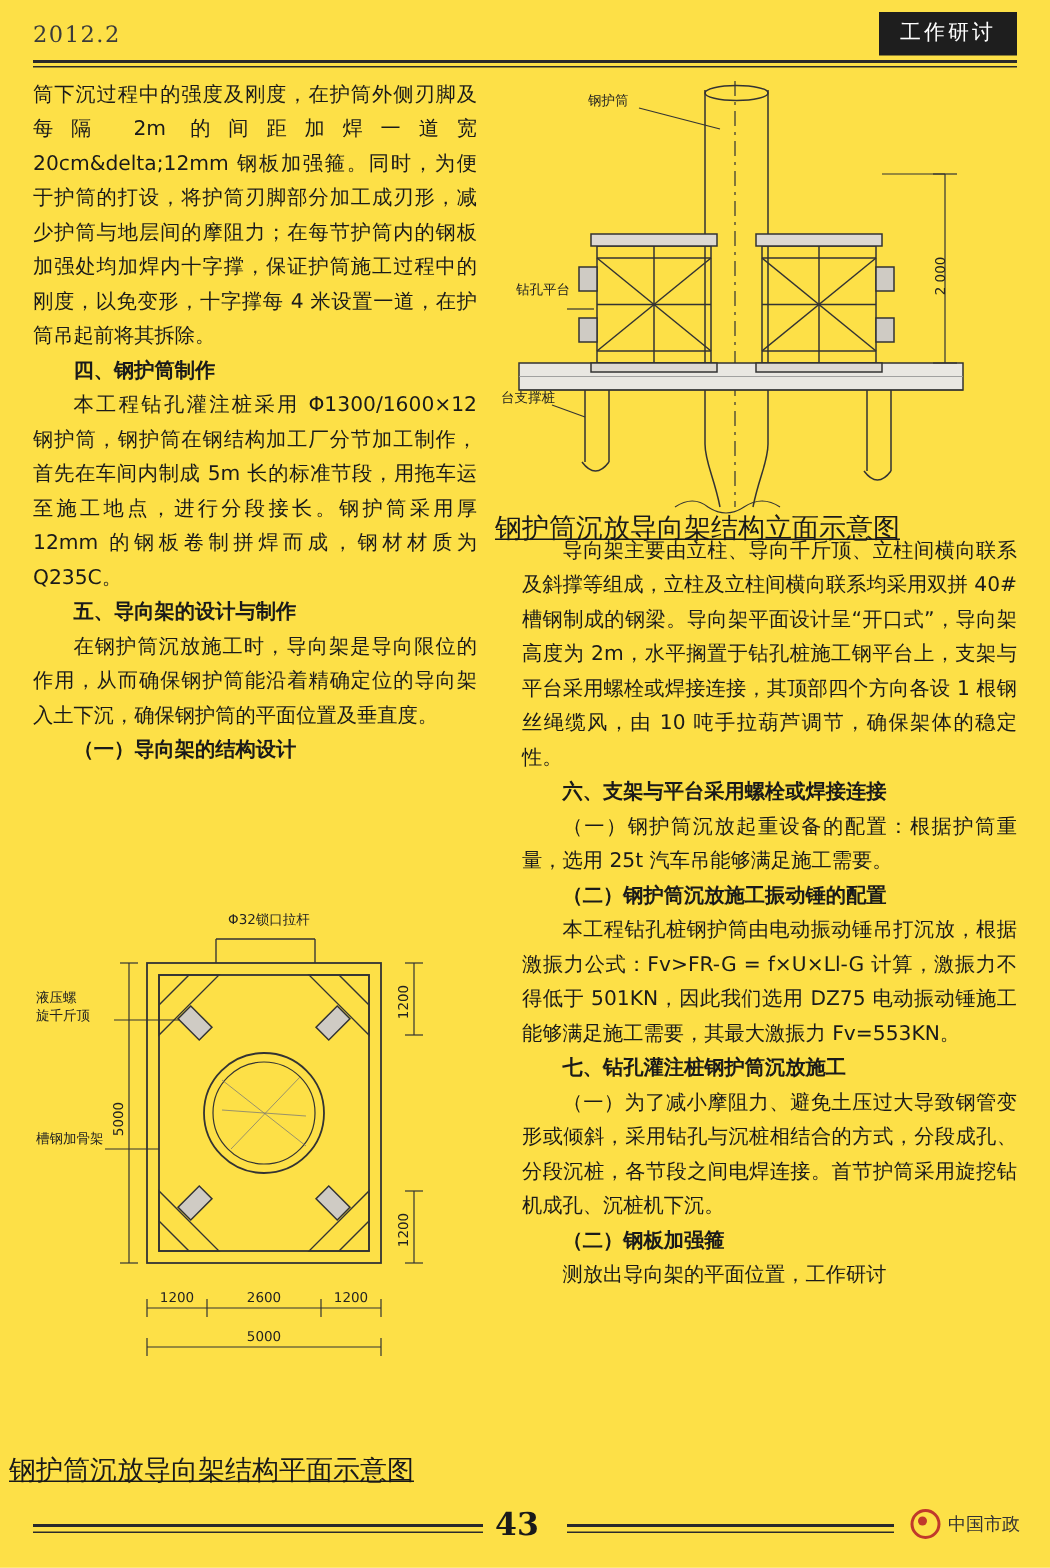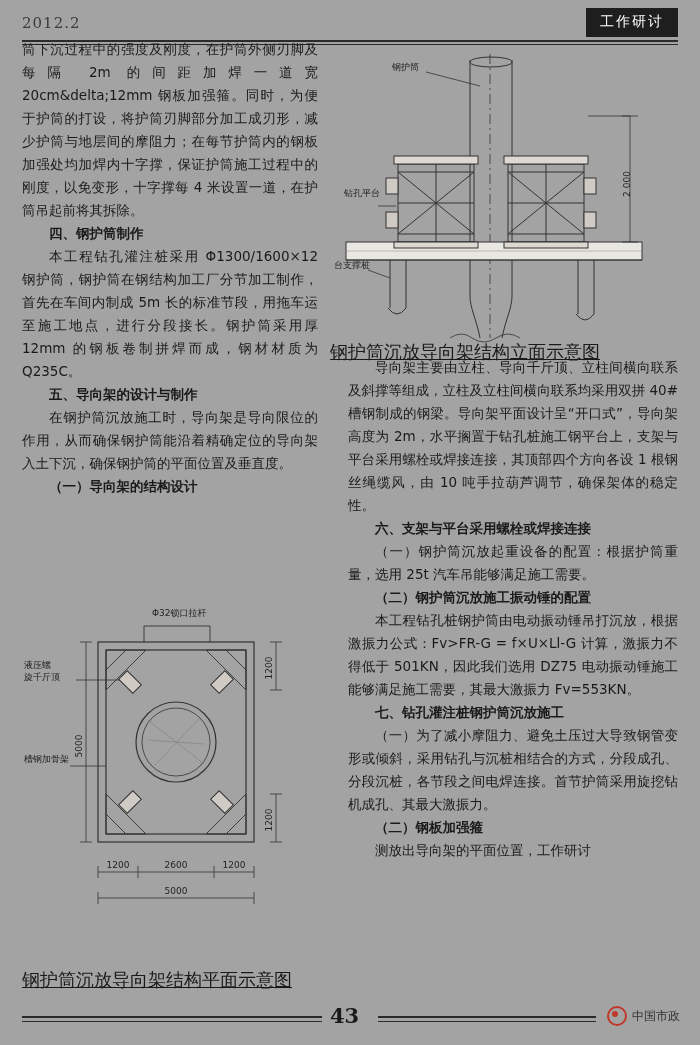--- a/index.html
+++ b/index.html
@@ -6,21 +6,21 @@
   body{
     width:700px;height:1045px;
     background:#ffffff;
     font-family:"DejaVu Sans", sans-serif;
     color:#1a1a1a;
     position:relative;
     overflow:hidden;
   }
   .page{
     position:absolute;inset:0;
-    background:#a3a3a3;
+    background:#fde047;
   }
   
   .header{
     position:absolute;top:14px;left:0;width:700px;height:26px;
   }
   .hdr-left{
     position:absolute;left:22px;top:0;
     font-family:"DejaVu Serif", serif;
     font-size:15px;letter-spacing:1px;color:#3b3b3b;
   }
@@ -38,37 +38,37 @@
     font-size:14px;letter-spacing:2px;
     padding:5px 14px 6px 14px;
   }
   
   .col{
     position:absolute;
     font-size:13.5px;
     line-height:23px;
     text-align:justify;
   }
-  .col-left{ left:22px; top:38px; width:296px;}
+  .col-left{ left:22px; top:52px; width:296px;}
   .col-right{ left:348px; top:356px; width:330px;}
   p{margin:0 0 0 0;}
   .ind{text-indent:2em;}
   .hd{font-weight:bold;text-indent:2em;}
   
   .fig{
     position:absolute;
     text-decoration:underline;
   }
   .fig-cap{
     font-size:18px;
   }
   .fig1{ left:330px; top:46px; width:352px; height:300px;}
   .fig1cap{ left:330px; top:340px; width:352px;}
   .fig2{ left:24px; top:580px; width:310px; height:380px;}
-  .fig2cap{ left:22px; top:968px; width:320px;}
+  .fig2cap{ left:6px; top:968px; width:320px;}
   svg{display:block;}
   
   .footer-rule-l{
     position:absolute;left:22px;top:1016px;width:300px;height:0;
     border-top:2px solid #2a2a2a;border-bottom:1px solid #2a2a2a;height:3px;
   }
   .footer-rule-r{
     position:absolute;left:378px;top:1016px;width:218px;height:3px;
     border-top:2px solid #2a2a2a;border-bottom:1px solid #2a2a2a;
   }
@@ -113,21 +113,21 @@
     <p class="hd">（一）导向架的结构设计</p>
   </div>
 
   <div class="col col-right">
     <p class="ind">导向架主要由立柱、导向千斤顶、立柱间横向联系及斜撑等组成，立柱及立柱间横向联系均采用双拼 40# 槽钢制成的钢梁。导向架平面设计呈“开口式”，导向架高度为 2m，水平搁置于钻孔桩施工钢平台上，支架与平台采用螺栓或焊接连接，其顶部四个方向各设 1 根钢丝绳缆风，由 10 吨手拉葫芦调节，确保架体的稳定性。</p>
     <p class="hd">六、支架与平台采用螺栓或焊接连接</p>
     <p class="ind">（一）钢护筒沉放起重设备的配置：根据护筒重量，选用 25t 汽车吊能够满足施工需要。</p>
     <p class="hd">（二）钢护筒沉放施工振动锤的配置</p>
     <p class="ind">本工程钻孔桩钢护筒由电动振动锤吊打沉放，根据激振力公式：Fv&gt;FR-G = f×U×Ll-G 计算，激振力不得低于 501KN，因此我们选用 DZ75 电动振动锤施工能够满足施工需要，其最大激振力 Fv=553KN。</p>
     <p class="hd">七、钻孔灌注桩钢护筒沉放施工</p>
-    <p class="ind">（一）为了减小摩阻力、避免土压过大导致钢管变形或倾斜，采用钻孔与沉桩相结合的方式，分段成孔、分段沉桩，各节段之间电焊连接。首节护筒采用旋挖钻机成孔、其最大激振力。</p>
+    <p class="ind">（一）为了减小摩阻力、避免土压过大导致钢管变形或倾斜，采用钻孔与沉桩相结合的方式，分段成孔、分段沉桩，各节段之间电焊连接。首节护筒采用旋挖钻机成孔、沉桩机下沉。</p>
     <p class="hd">（二）钢板加强箍</p>
     <p class="ind">测放出导向架的平面位置，工作研讨</p>
   </div>
 
   <div class="fig fig1">
     <svg width="352" height="300" viewBox="0 0 352 300">
 
       <line x1="160" y1="8" x2="160" y2="292" stroke="#333" stroke-width="0.8" stroke-dasharray="10,4,2,4"></line>
 
       <path d="M140,14 L140,250 C140,262 146,272 150,292 M182,14 L182,250 C182,262 176,272 172,292" fill="none" stroke="#333" stroke-width="1"></path>

